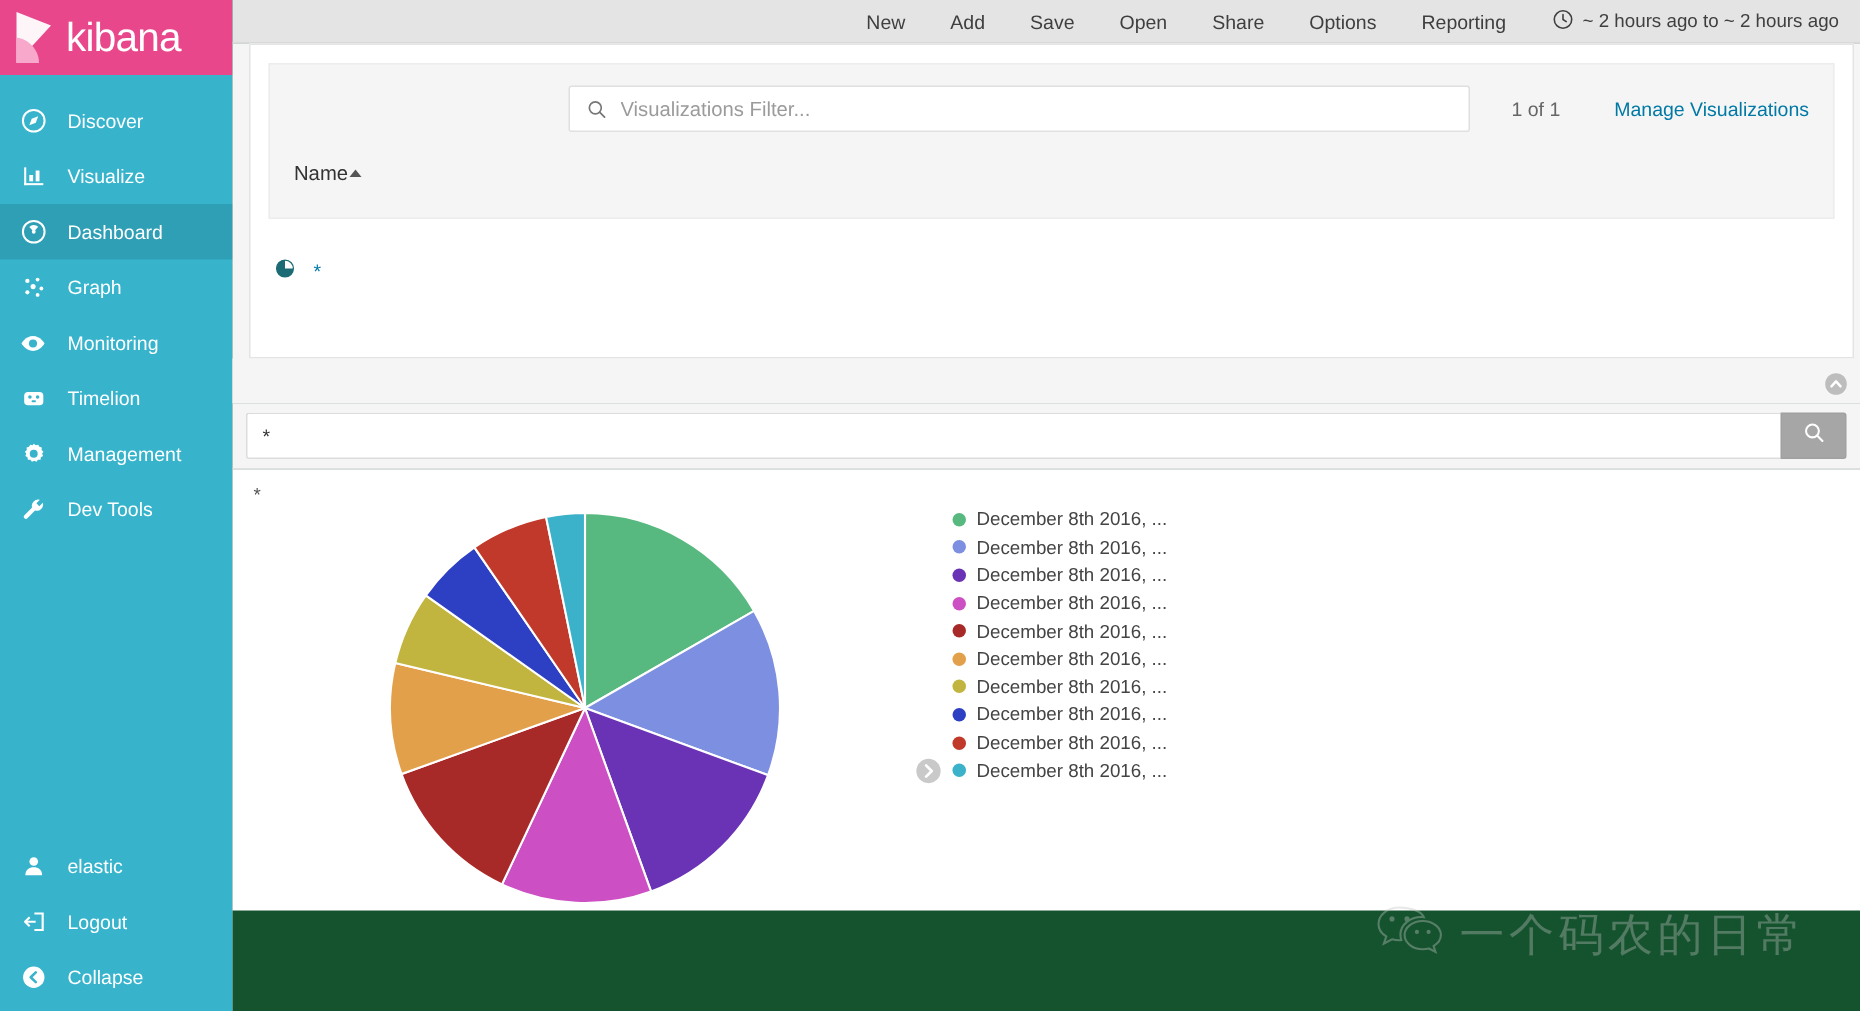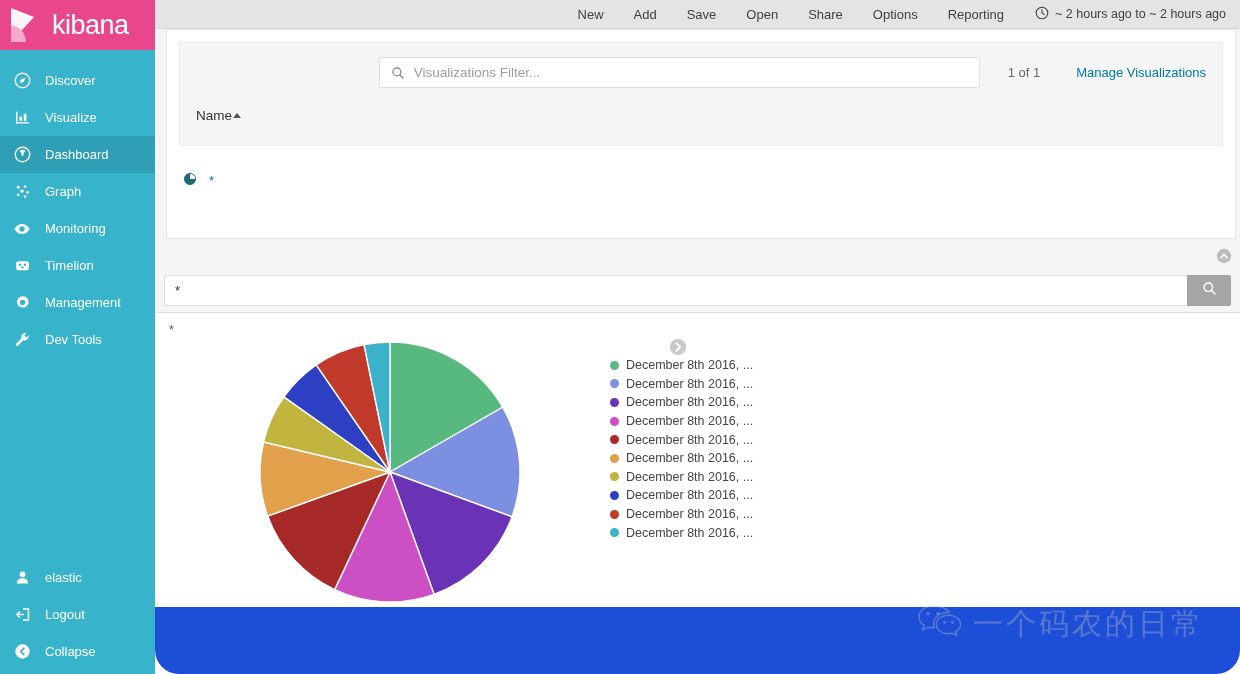--- a/index.html
+++ b/index.html
@@ -20,41 +20,41 @@
     display: flex; flex-direction: column;
   }
   #brand {
     height: 50px; background: #E8488B;
     display: flex; align-items: center; padding-left: 6px;
   }
   #brand .logo { width: 38px; height: 38px; position: relative; flex: 0 0 38px; }
   #brand .logo svg { display: block; }
   #brand .word {
     color: #ffffff; font-size: 27px; letter-spacing: -0.5px;
-    margin-left: 8px; line-height: 1;
+    margin-left: 0; line-height: 1;
     font-family: "Liberation Sans", sans-serif;
   }
   .navlist { padding-top: 12px; }
   .navitem {
     display: flex; align-items: center;
     height: 37px; padding-left: 10px;
     color: #ffffff; font-size: 13px;
     text-decoration: none; cursor: pointer;
   }
   .navitem.active { background: #2F9FB6; }
   .navitem .ico {
     width: 24px; flex: 0 0 24px; display: flex;
     align-items: center; justify-content: center; margin-right: 11px;
   }
   .navitem .lbl { white-space: nowrap; }
   .navbottom { position: absolute; left: 0; bottom: 0; width: 182px; padding-bottom: 4px; }
   .navbottom .navitem { height: 37px; }
 
   
-  #main { flex: 1 1 auto; height: 674px; position: relative; background: #1d4ed8; border-radius: 24px; }
+  #main { flex: 1 1 auto; height: 674px; position: relative; background: #14532d; }
 
   
   #topnav {
     height: 29px; background: #E4E4E4;
     display: flex; align-items: center; justify-content: flex-end;
     padding-right: 12px; border-bottom: 1px solid #d9d9d9;
   }
   .topnav-item {
     color: #3f3f3f; font-size: 13px;
     padding: 0 15px; line-height: 29px; cursor: pointer;
@@ -141,21 +141,21 @@
     display: flex; align-items: center; justify-content: center; cursor: pointer;
   }
 
   
   #dashpanel { position: relative; height: 294px; background: #ffffff; padding: 0; }
   #panel-title { font-size: 12.5px; color: #555; padding: 10px 0 0 14px; }
   #vizarea { position: relative; height: 270px; }
   #pie-svg { position: absolute; left: 100px; top: 0px; }
   #legend {
     position: absolute; left: 455px; top: 0px;
-    display: flex; align-items: center; flex-direction: column;
+    display: flex; align-items: flex-end;
   }
   #legend-toggle {
     width: 18px; height: 18px; margin-top: 1px; margin-right: 7px;
     cursor: pointer; flex: 0 0 18px;
   }
   .legend-items { display: flex; flex-direction: column; }
   .legend-item {
     display: flex; align-items: center; gap: 7px;
     height: 18.6px; font-size: 12.5px; color: #444;
     cursor: pointer; white-space: nowrap;

